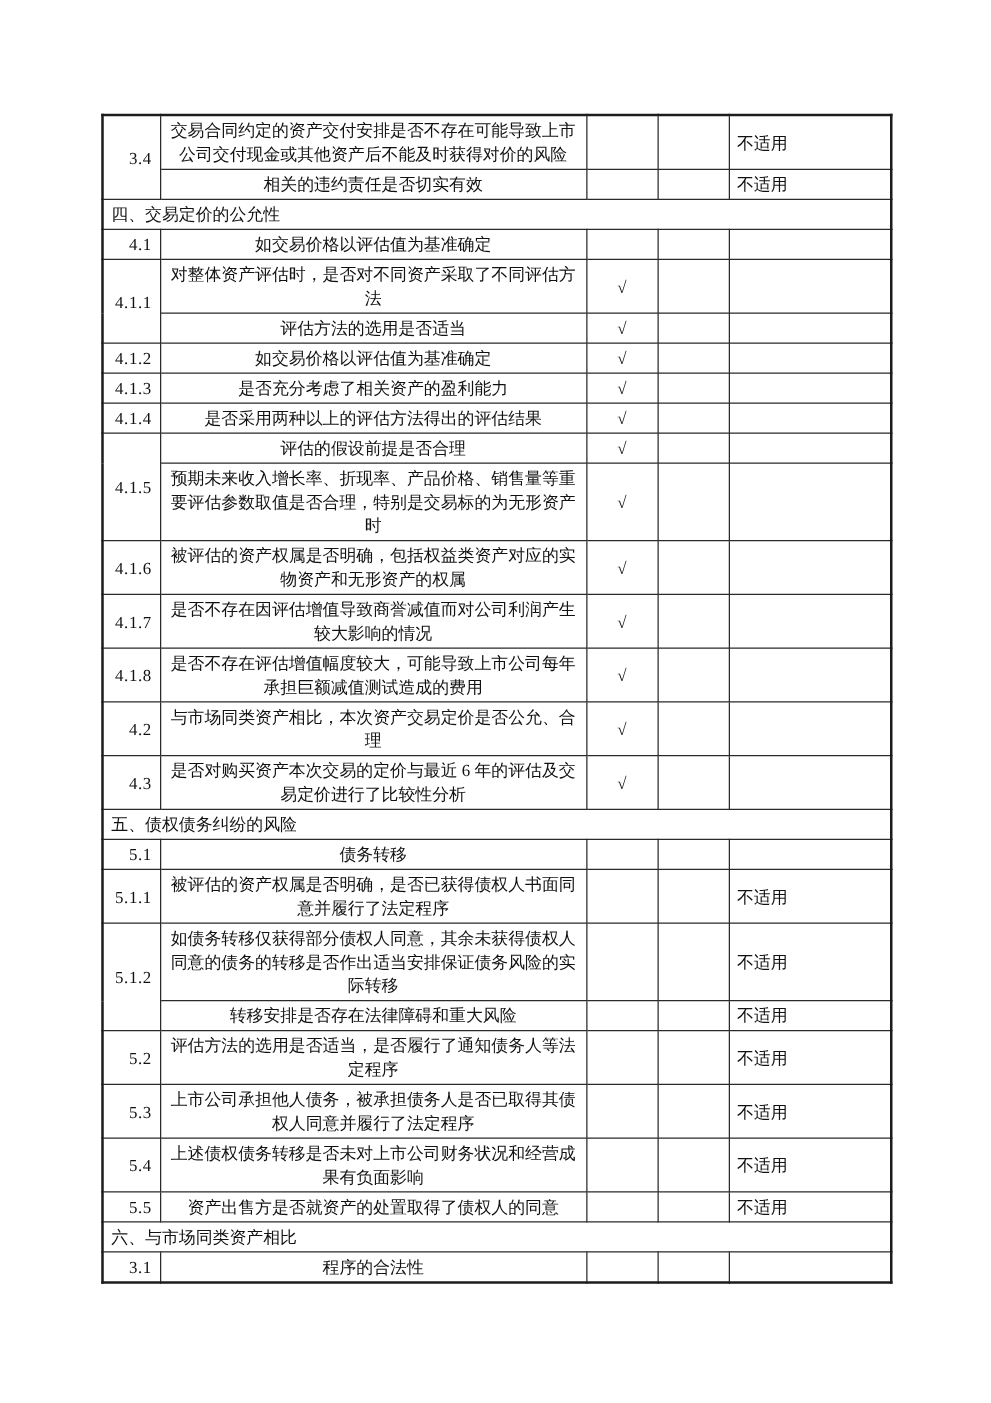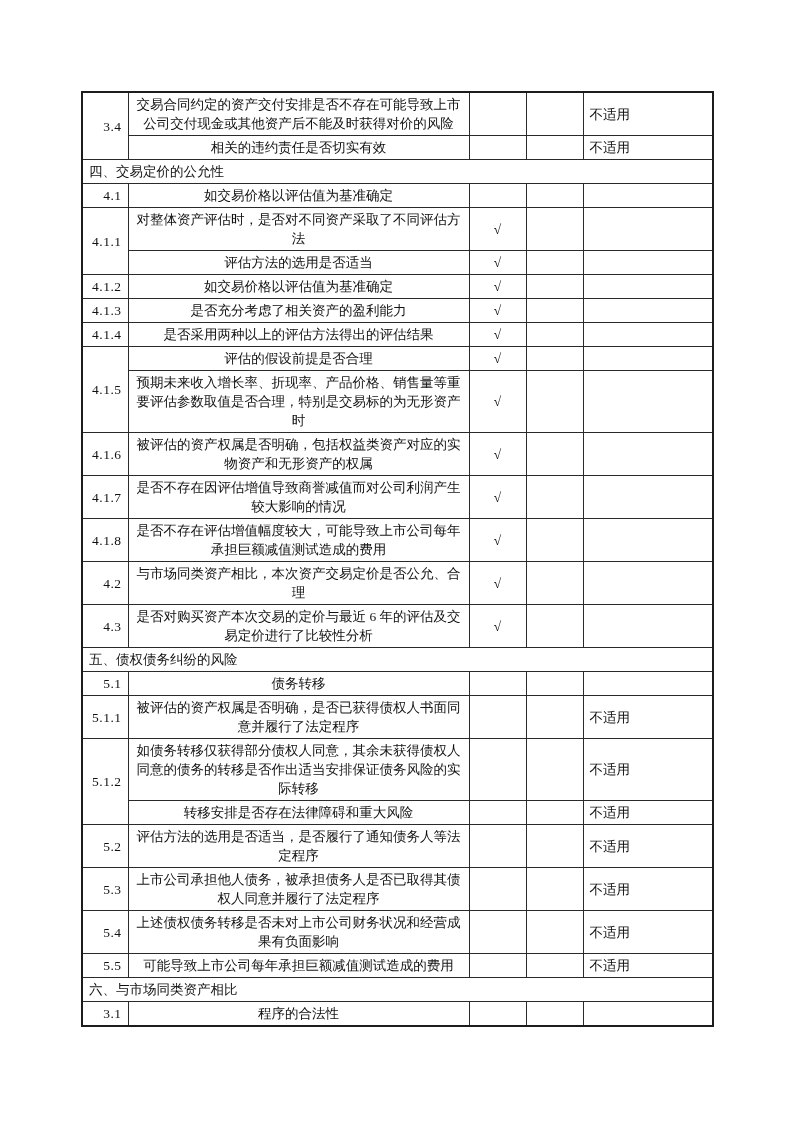--- a/index.html
+++ b/index.html
@@ -214,21 +214,21 @@
         </tr>
         <tr>
           <td class="id-cell" rowspan="1">5.4</td>
           <td class="q-cell">上述债权债务转移是否未对上市公司财务状况和经营成果有负面影响</td>
           <td class="mark-cell"></td>
           <td class="mark-cell"></td>
           <td class="na-cell">不适用</td>
         </tr>
         <tr>
           <td class="id-cell" rowspan="1">5.5</td>
-          <td class="q-cell">可能导致上市公司每年承担巨额减值测试造成的费用</td>
+          <td class="q-cell">资产出售方是否就资产的处置取得了债权人的同意</td>
           <td class="mark-cell"></td>
           <td class="mark-cell"></td>
           <td class="na-cell">不适用</td>
         </tr>
         <tr>
           <td colspan="5">六、与市场同类资产相比</td>
         </tr>
         <tr>
           <td class="id-cell" rowspan="1">3.1</td>
           <td class="q-cell">程序的合法性</td>

